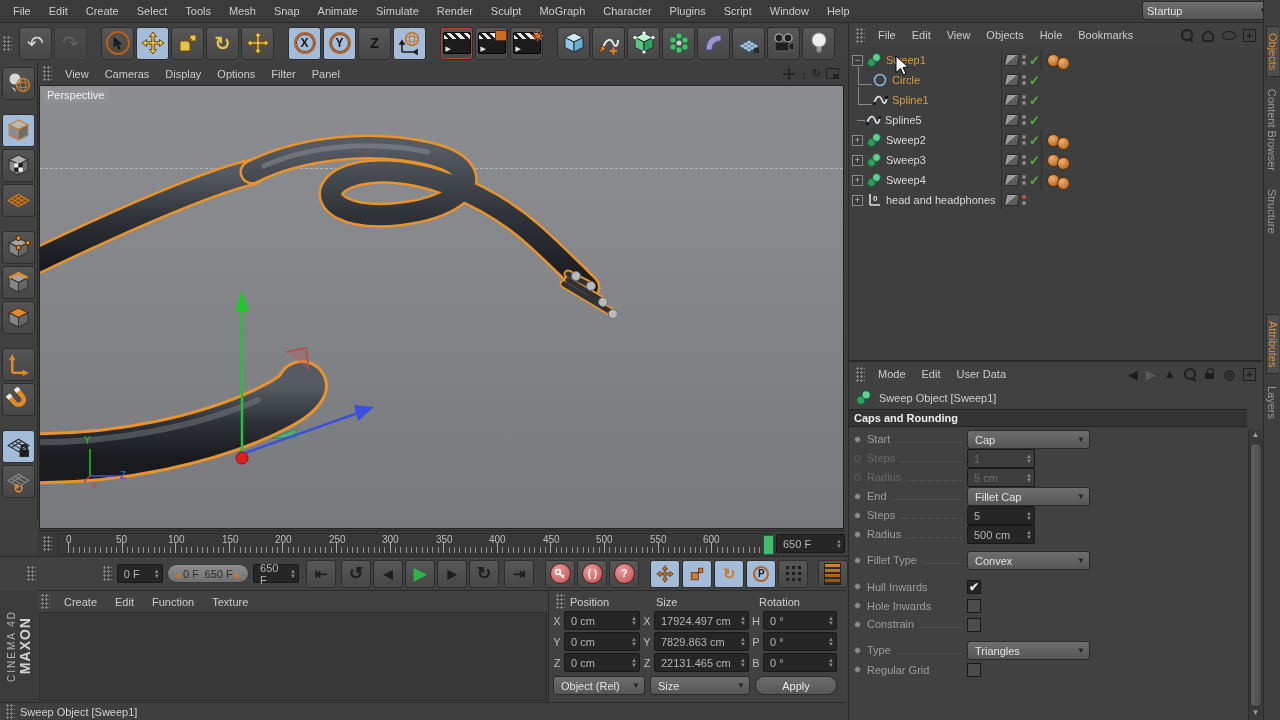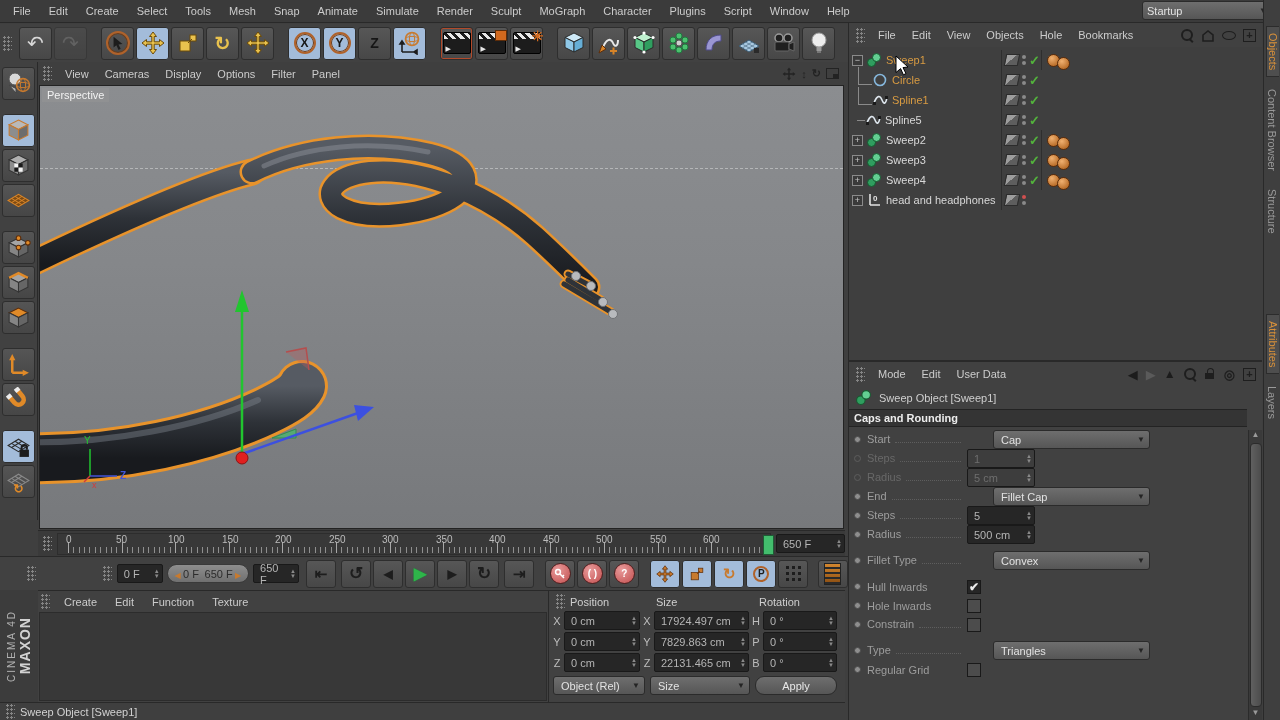--- a/index.html
+++ b/index.html
@@ -161,21 +161,21 @@
             display:flex;align-items:center;padding-left:5px;color:#ededed;font-weight:bold;}
   .arow{display:flex;align-items:center;height:19px;padding-left:5px;}
   .arow.gap{margin-top:7px;}
   .bullet{width:7px;height:7px;border-radius:50%;background:#8e8e8e;border:1px solid #4a4a4a;
           margin-right:6px;flex:0 0 auto;box-sizing:border-box;}
   .bullet.dis{background:transparent;border-color:#5d5d5d;}
   .lblcol{width:100px;display:flex;align-items:baseline;flex:0 0 auto;}
   .alabel{color:#9d9d9d;white-space:nowrap;}
   .alabel.dis{color:#686868;}
   .dots{flex:1;border-bottom:1px dotted #5e5e5e;margin:0 6px 3px 5px;height:1px;}
-  .adrop{width:157px;margin-left:26px;}
+  .adrop{width:123px;}
   .aspin{width:68px;}
   .chk{width:14px;height:14px;border:1px solid #191919;background:#4c4c4c;display:flex;align-items:center;
        justify-content:center;color:#ececec;font-size:12px;font-weight:bold;box-sizing:border-box;}
   .chk.on{background:#262626;}
   .scroll{position:absolute;right:0;top:68px;bottom:0;width:14px;background:#3a3a3a;border-left:1px solid #2b2b2b;
           display:flex;flex-direction:column;align-items:center;box-sizing:border-box;}
   .sarrow{color:#9a9a9a;font-size:8px;height:12px;}
   .thumb{width:10px;flex:1;margin:1px 0;background:linear-gradient(90deg,#606060,#4c4c4c);
          border:1px solid #2b2b2b;border-radius:4px;}
   

